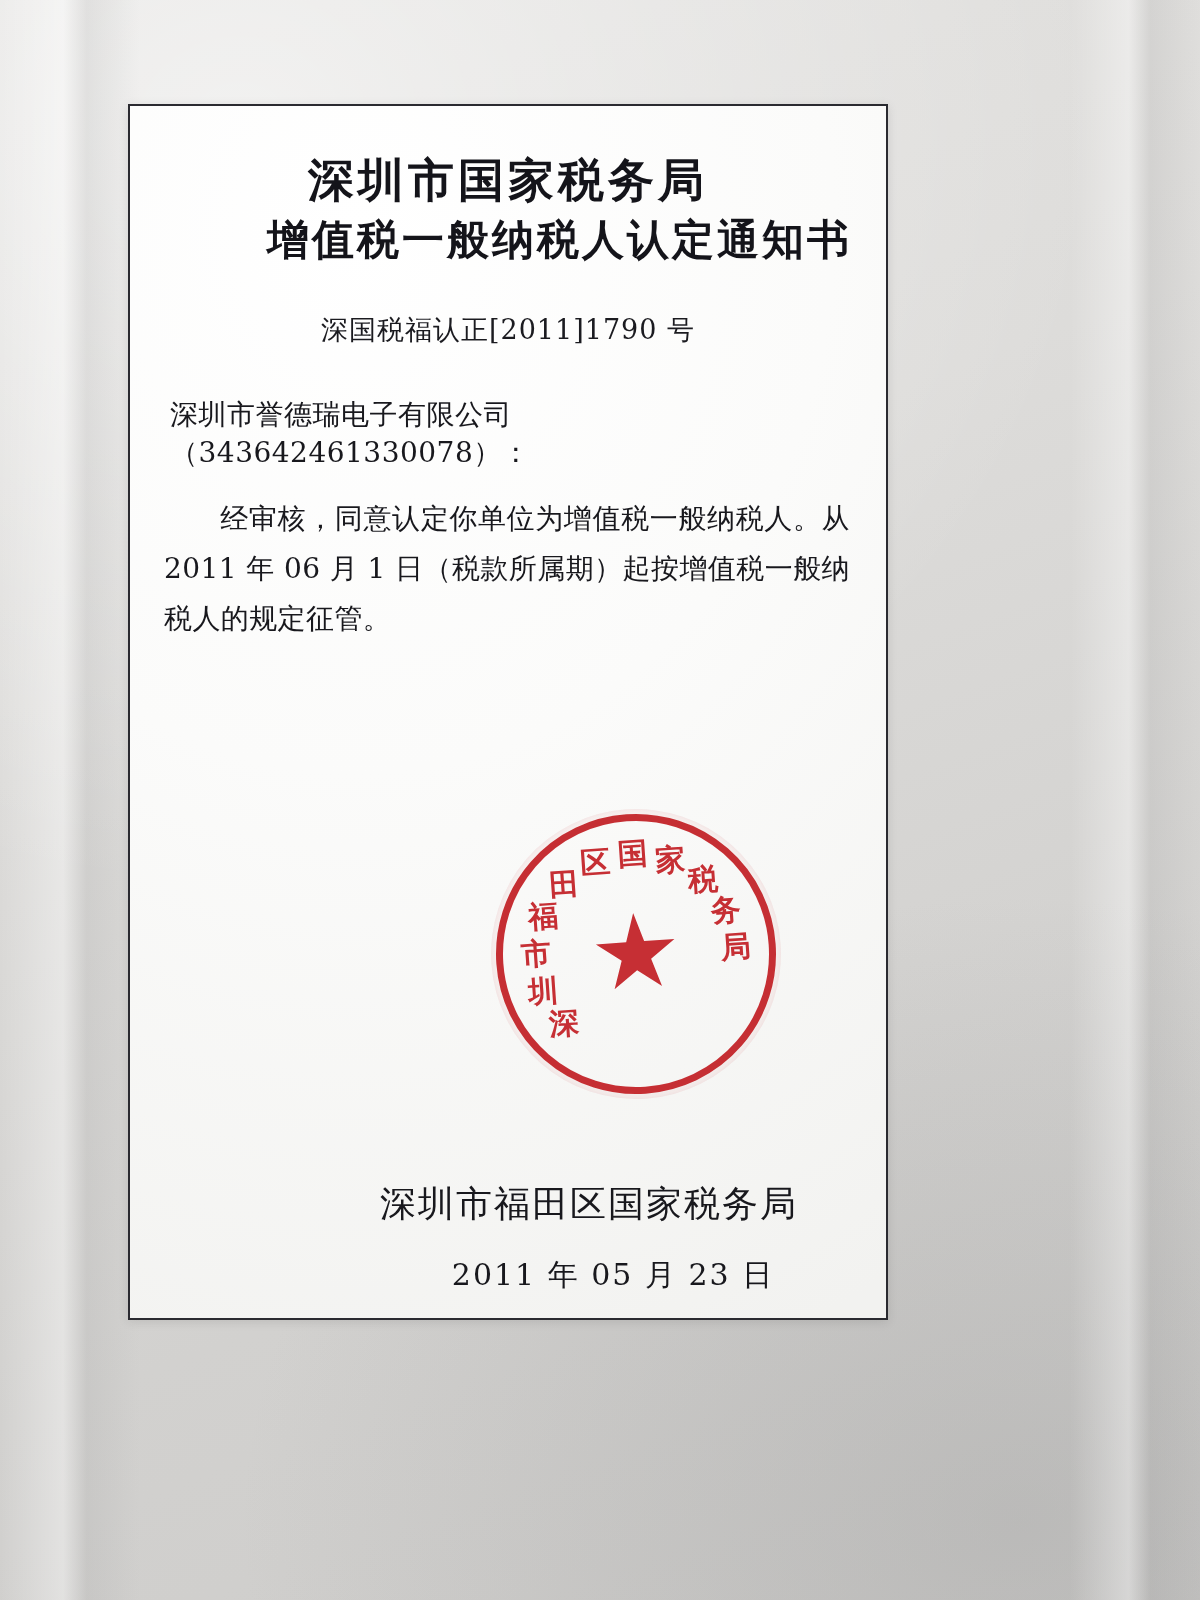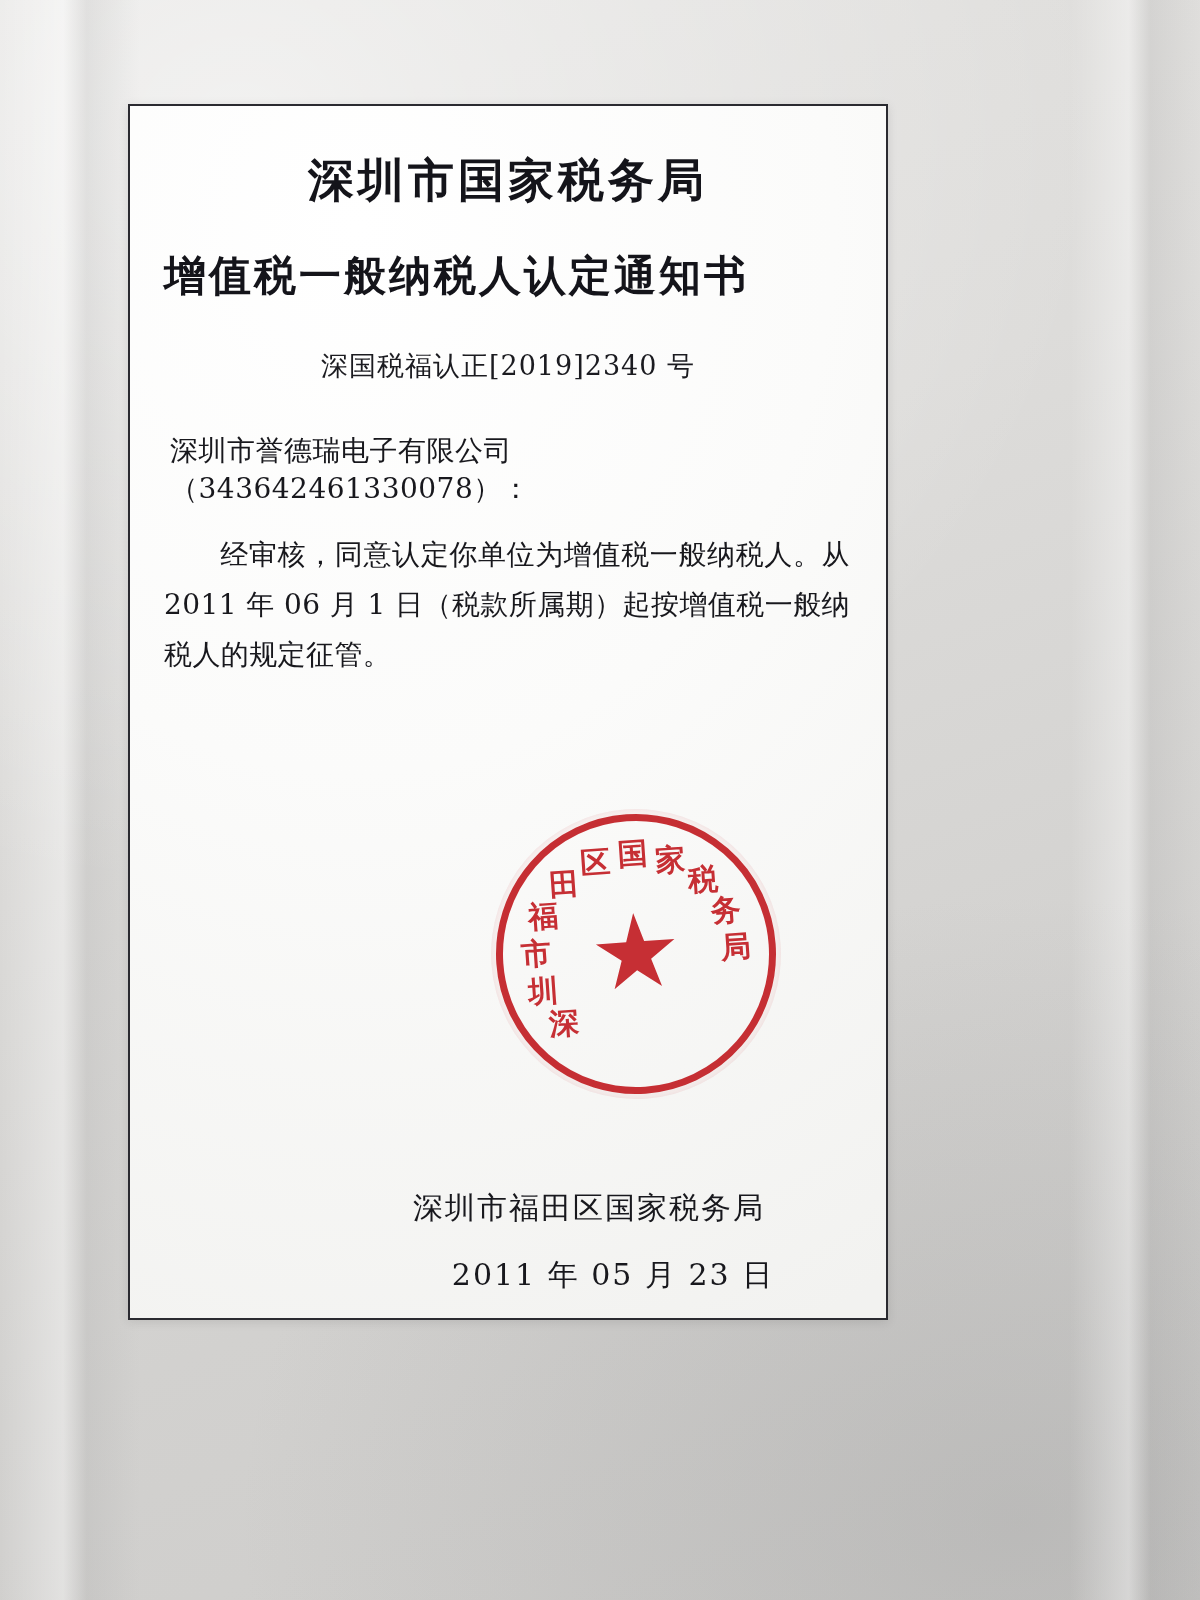--- a/index.html
+++ b/index.html
@@ -56,26 +56,25 @@
   .title-main {
     text-align: center;
     font-size: 46px;
     font-weight: bold;
     letter-spacing: 4px;
     color: #14141a;
     margin-top: 44px;
     font-family: "DejaVu Sans", "Liberation Sans", sans-serif;
   }
   .title-sub {
-    text-align: left;
+    text-align: right;
     font-size: 42px;
     font-weight: bold;
     letter-spacing: 3px;
     color: #14141a;
-    margin-top: 36px;
     font-family: "DejaVu Sans", "Liberation Sans", sans-serif;
   }
   .doc-number {
     text-align: center;
     font-size: 27px;
     color: #1b1b20;
     margin-top: 44px;
     letter-spacing: 1px;
   }
 
@@ -110,21 +109,21 @@
 
   
   .sign-block {
     position: absolute;
     right: 62px;
     bottom: 66px;
     text-align: center;
     width: 470px;
   }
   .sign-org {
-    font-size: 30px;
+    font-size: 36px;
     color: #18181d;
     letter-spacing: 2px;
   }
   .sign-date {
     font-size: 30px;
     color: #18181d;
     letter-spacing: 2px;
     margin-top: 26px;
     padding-left: 48px;
   }
@@ -186,21 +185,21 @@
 
 <div class="photo-bg"></div>
 <div class="crease" style="left:0px;width:140px;"></div>
 <div class="crease" style="left:1070px;width:130px;"></div>
 
 <div class="sheet">
   <div class="sheet-inner">
 
     <div class="title-main">深圳市国家税务局</div>
     <div class="title-sub">增值税一般纳税人认定通知书</div>
-    <div class="doc-number">深国税福认正[2019]2340 号</div>
+    <div class="doc-number">深国税福认正[2011]1790 号</div>
 
     <div class="recipient">深圳市誉德瑞电子有限公司（343642461330078）：</div>
 
     <div class="body-para">
       <span class="indent"></span><span>经审核，同意认定你单位为增值税一般纳税人。从 2011 年 06 月 1 日（税款所属期）起按增值税一般纳税人的规定征管。</span>
     </div>
 
 
     <div class="seal">
       <div class="seal-star"></div>

